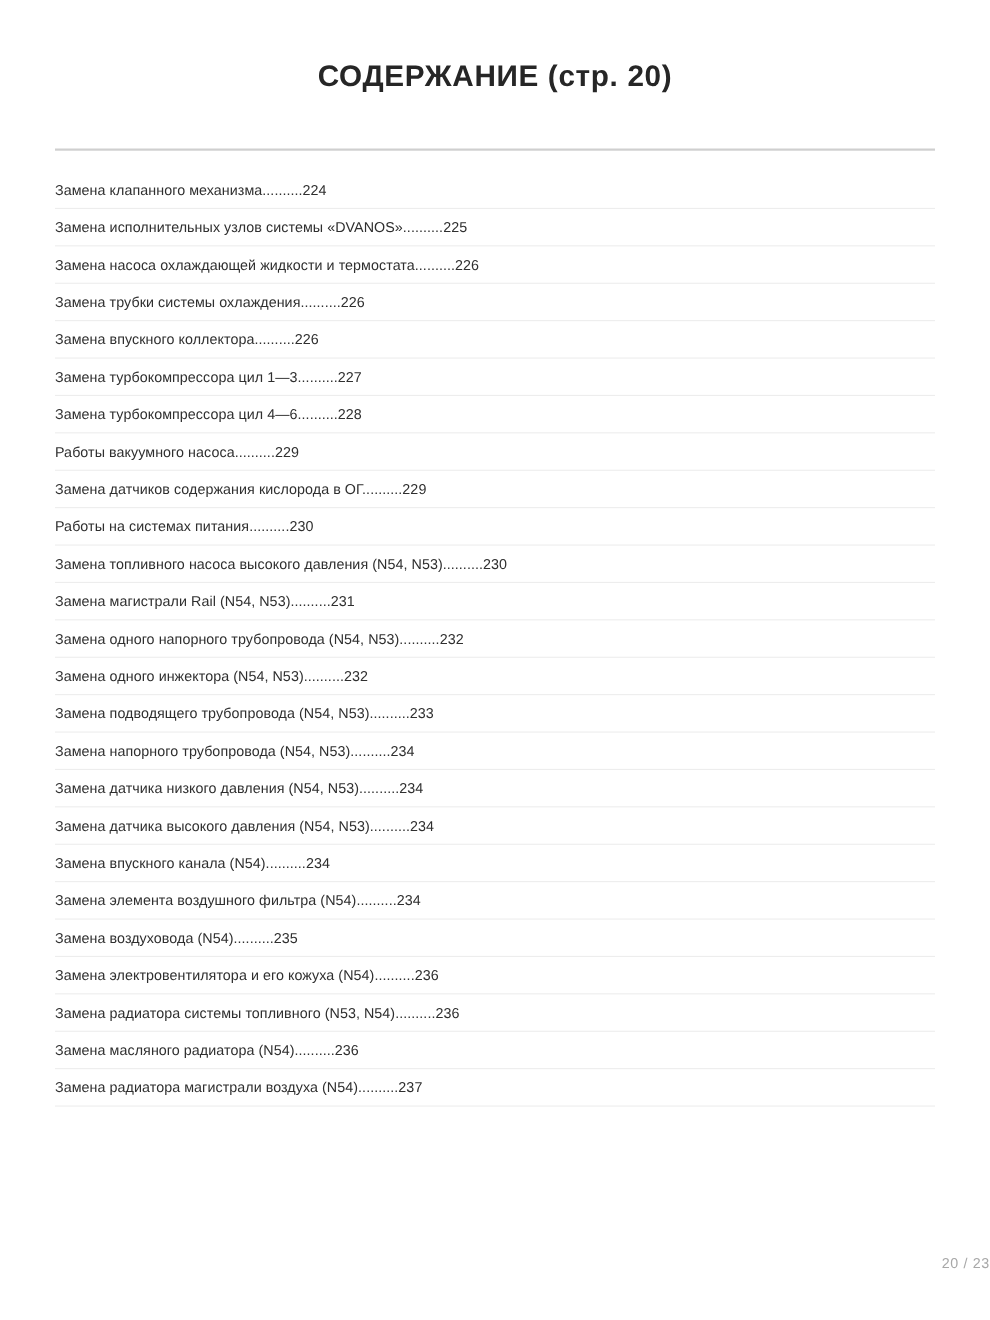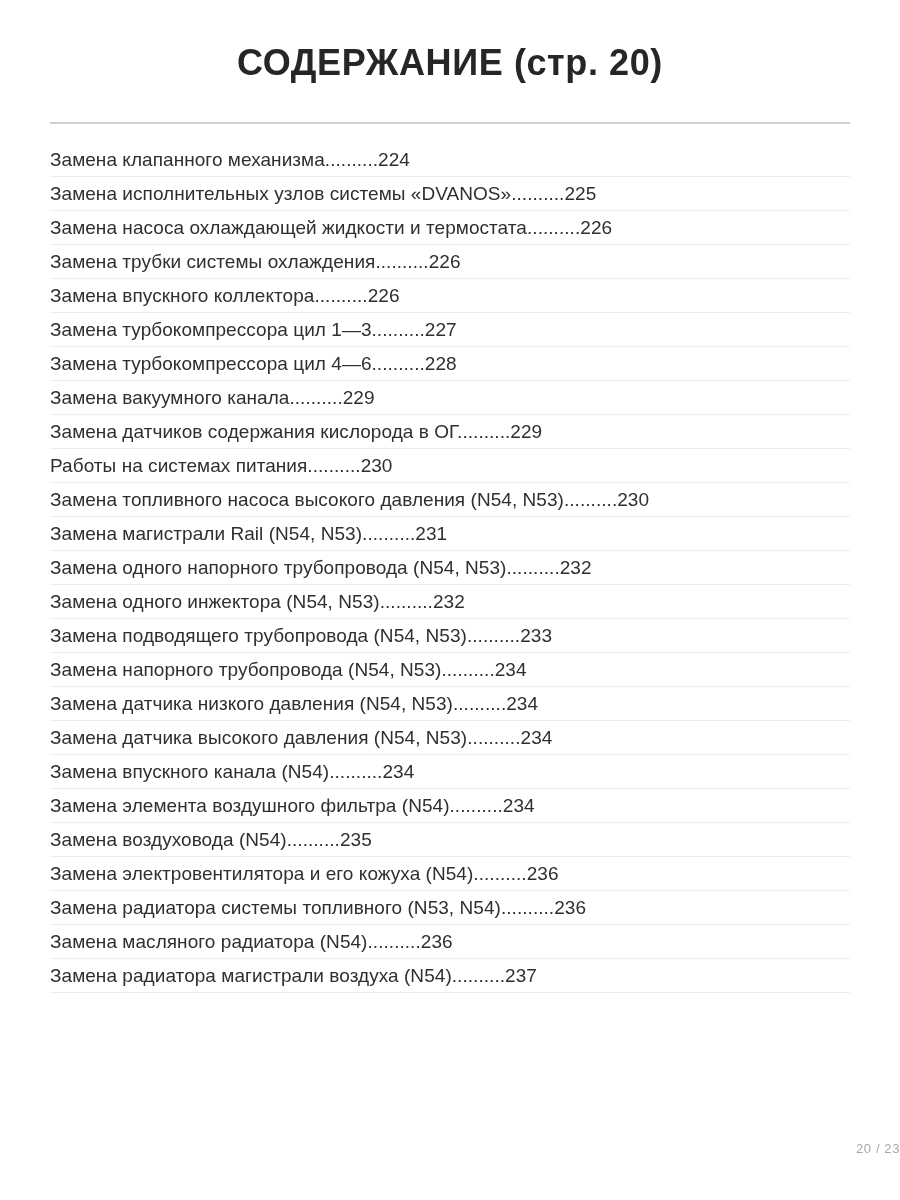--- a/index.html
+++ b/index.html
@@ -22,25 +22,25 @@
     box-sizing: border-box;
     padding: 0;
     display: flex;
     flex-direction: column;
     position: relative;
   }
 
   
   .doc-title {
     text-align: center;
-    font-size: 36px;
+    font-size: 27px;
     font-weight: bold;
     letter-spacing: 0.6px;
     color: #262626;
-    margin: 0;
+    margin: 12px;
     padding-top: 41px;
     line-height: 1.2;
   }
   .title-rule {
     height: 2px;
     background: #cfcfcf;
     margin: 38px 50px 0 50px;
   }
 
   
@@ -48,21 +48,21 @@
     margin: 19px 50px 0 50px;
     padding: 0;
     list-style: none;
   }
   .toc-row {
     height: 34px;
     display: flex;
     align-items: center;
     border-bottom: 1px solid #ededed;
     box-sizing: border-box;
-    font-size: 19px;
+    font-size: 13px;
     color: #2f2f2f;
     letter-spacing: 0.05px;
     white-space: nowrap;
   }
   .toc-row .entry {
     display: inline;
   }
 
   
   .page-footer {
@@ -101,21 +101,21 @@
       <li class="toc-row">
         <span class="entry">Замена впускного коллектора..........226</span>
       </li>
       <li class="toc-row">
         <span class="entry">Замена турбокомпрессора цил 1—3..........227</span>
       </li>
       <li class="toc-row">
         <span class="entry">Замена турбокомпрессора цил 4—6..........228</span>
       </li>
       <li class="toc-row">
-        <span class="entry">Замена вакуумного канала..........229</span>
+        <span class="entry">Работы вакуумного насоса..........229</span>
       </li>
       <li class="toc-row">
         <span class="entry">Замена датчиков содержания кислорода в ОГ..........229</span>
       </li>
       <li class="toc-row">
         <span class="entry">Работы на системах питания..........230</span>
       </li>
       <li class="toc-row">
         <span class="entry">Замена топливного насоса высокого давления (N54, N53)..........230</span>
       </li>

